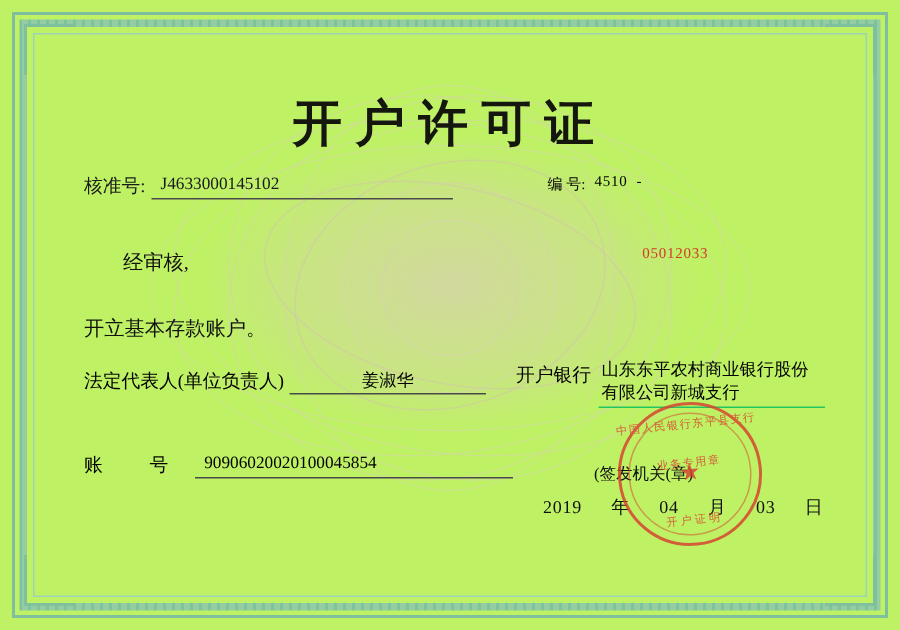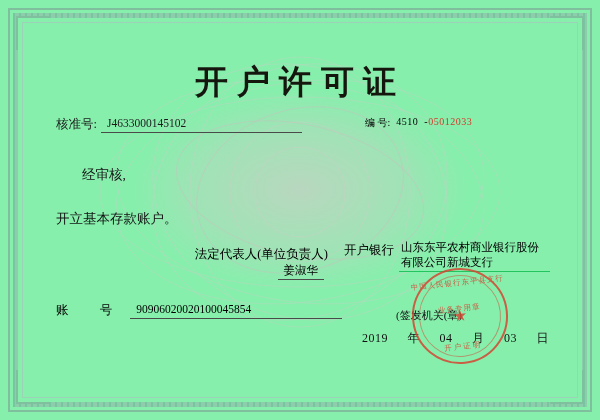--- a/index.html
+++ b/index.html
@@ -10,21 +10,21 @@
     width: 600px;
     height: 420px;
     background: #ffffff;
     font-family: "Liberation Serif", serif;
     overflow: hidden;
   }
   #cert {
     position: relative;
     width: 600px;
     height: 420px;
-    background: #86efac;
+    background: #bef264;
     box-sizing: border-box;
   }
   
   .border-outer {
     position: absolute;
     left: 8px; top: 8px; right: 8px; bottom: 8px;
     border: 2px solid #7fbf9e;
     box-sizing: border-box;
   }
   .border-mid {
@@ -155,20 +155,21 @@
     align-items: flex-start;
     font-size: 10px;
   }
   .num-value {
     margin-left: 6px;
     letter-spacing: .5px;
   }
   .num-red {
     color: #d23b2a;
     letter-spacing: .5px;
+    margin-top: 48px;
   }
 
   .body-para {
     position: absolute;
     left: 22px;
     right: 16px;
     top: 128px;
     font-size: 13.5px;
     line-height: 34px;
     color: #111;
@@ -191,23 +192,22 @@
     margin-top: 10px;
     font-size: 13.5px;
   }
 
   .rep-row {
     position: absolute;
     left: 22px;
     top: 216px;
     width: 272px;
     display: flex;
-    align-items: flex-end;
-    font-size: 12.5px;
-    flex-direction: column;
+    align-items: flex-start;
+    font-size: 12.5px;
   }
   .bank-row {
     position: absolute;
     left: 310px;
     right: 16px;
     top: 210px;
     display: flex;
     align-items: flex-start;
     font-size: 12.5px;
   }

